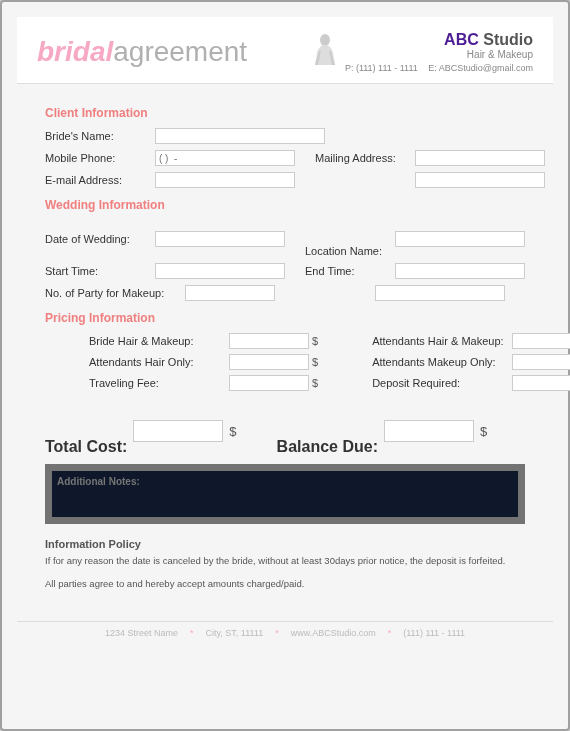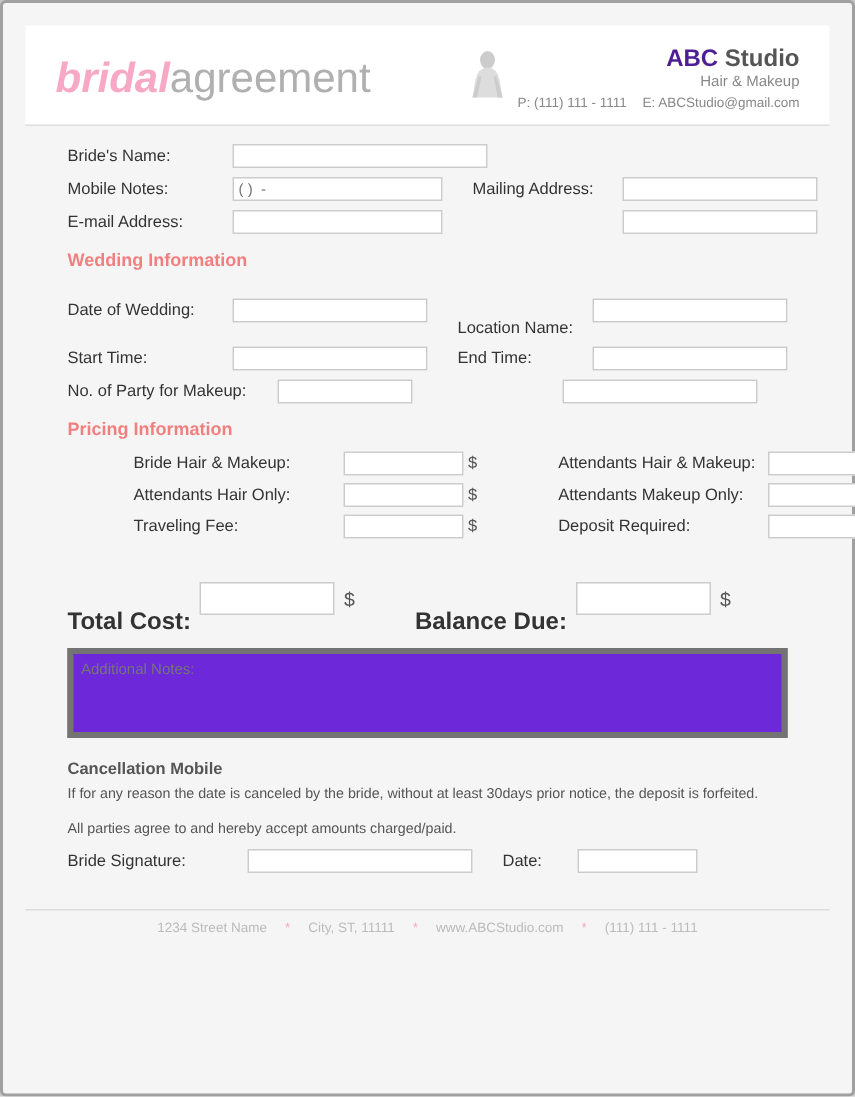--- a/index.html
+++ b/index.html
@@ -149,30 +149,31 @@
       width: 90px;
       font-size: 11px;
       padding: 0 4px;
     }
     .total-dollar {
       font-size: 13px;
       color: #555;
     }
 
     .notes-area {
-      border: 4px solid #737373;
-      background: #6d28d9;
+      border: 7px solid #737373;
+      background: #0f172a;
       width: 100%;
       height: 60px;
       margin-top: 8px;
       padding: 5px;
       font-size: 10px;
       color: #aaa;
       resize: none;
       font-family: Arial, sans-serif;
+      font-weight: bold;
     }
 
     .policy-section {
       margin-top: 10px;
     }
     .policy-title {
       font-size: 11px;
       font-weight: 700;
       color: #555;
       margin-bottom: 4px;
@@ -268,28 +269,29 @@
             <span>E: ABCStudio@gmail.com</span>
           </div>
         </div>
       </div>
     </div>
   </div>
 
   <div class="content">
 
     
+    <div class="section-title">Client Information</div>
 
     <div class="form-row">
       <span class="form-label">Bride's Name:</span>
       <input class="form-input form-input-lg" type="text" style="">
     </div>
 
     <div class="form-row">
-      <span class="form-label">Mobile Notes:</span>
+      <span class="form-label">Mobile Phone:</span>
       <input class="form-input form-input-lg" type="text" placeholder="( )  -" style="">
       <span style="min-width:20px;"></span>
       <span class="form-label" style="min-width:100px;">Mailing Address:</span>
       <input class="form-input form-input-md" type="text" style="">
     </div>
 
     <div class="form-row">
       <span class="form-label">E-mail Address:</span>
       <input class="form-input form-input-lg" type="text" style="">
       <span style="min-width:20px;"></span>
@@ -379,33 +381,27 @@
         <input class="total-input" type="text" style="">
         <span class="total-dollar">$</span>
       </div>
     </div>
 
     
     <textarea class="notes-area" placeholder="Additional Notes:" style=""></textarea>
 
     
     <div class="policy-section">
-      <div class="policy-title">Cancellation  Mobile</div>
+      <div class="policy-title">Information  Policy</div>
       <div class="policy-text">If for any reason the date is canceled by the bride, without  at least 30days prior notice, the deposit  is forfeited.</div>
     </div>
 
     <div class="agree-text">All parties agree to and hereby accept amounts charged/paid.</div>
 
     
-    <div class="signature-row">
-      <span class="sig-label">Bride Signature:</span>
-      <input class="sig-input" type="text" style="">
-      <span class="date-label">Date:</span>
-      <input class="date-input" type="text" style="">
-    </div>
 
   </div>
 
   <div class="footer">
     <span>1234 Street Name</span>
     <span class="footer-dot">*</span>
     <span>City, ST, 11111</span>
     <span class="footer-dot">*</span>
     <span>www.ABCStudio.com</span>
     <span class="footer-dot">*</span>

